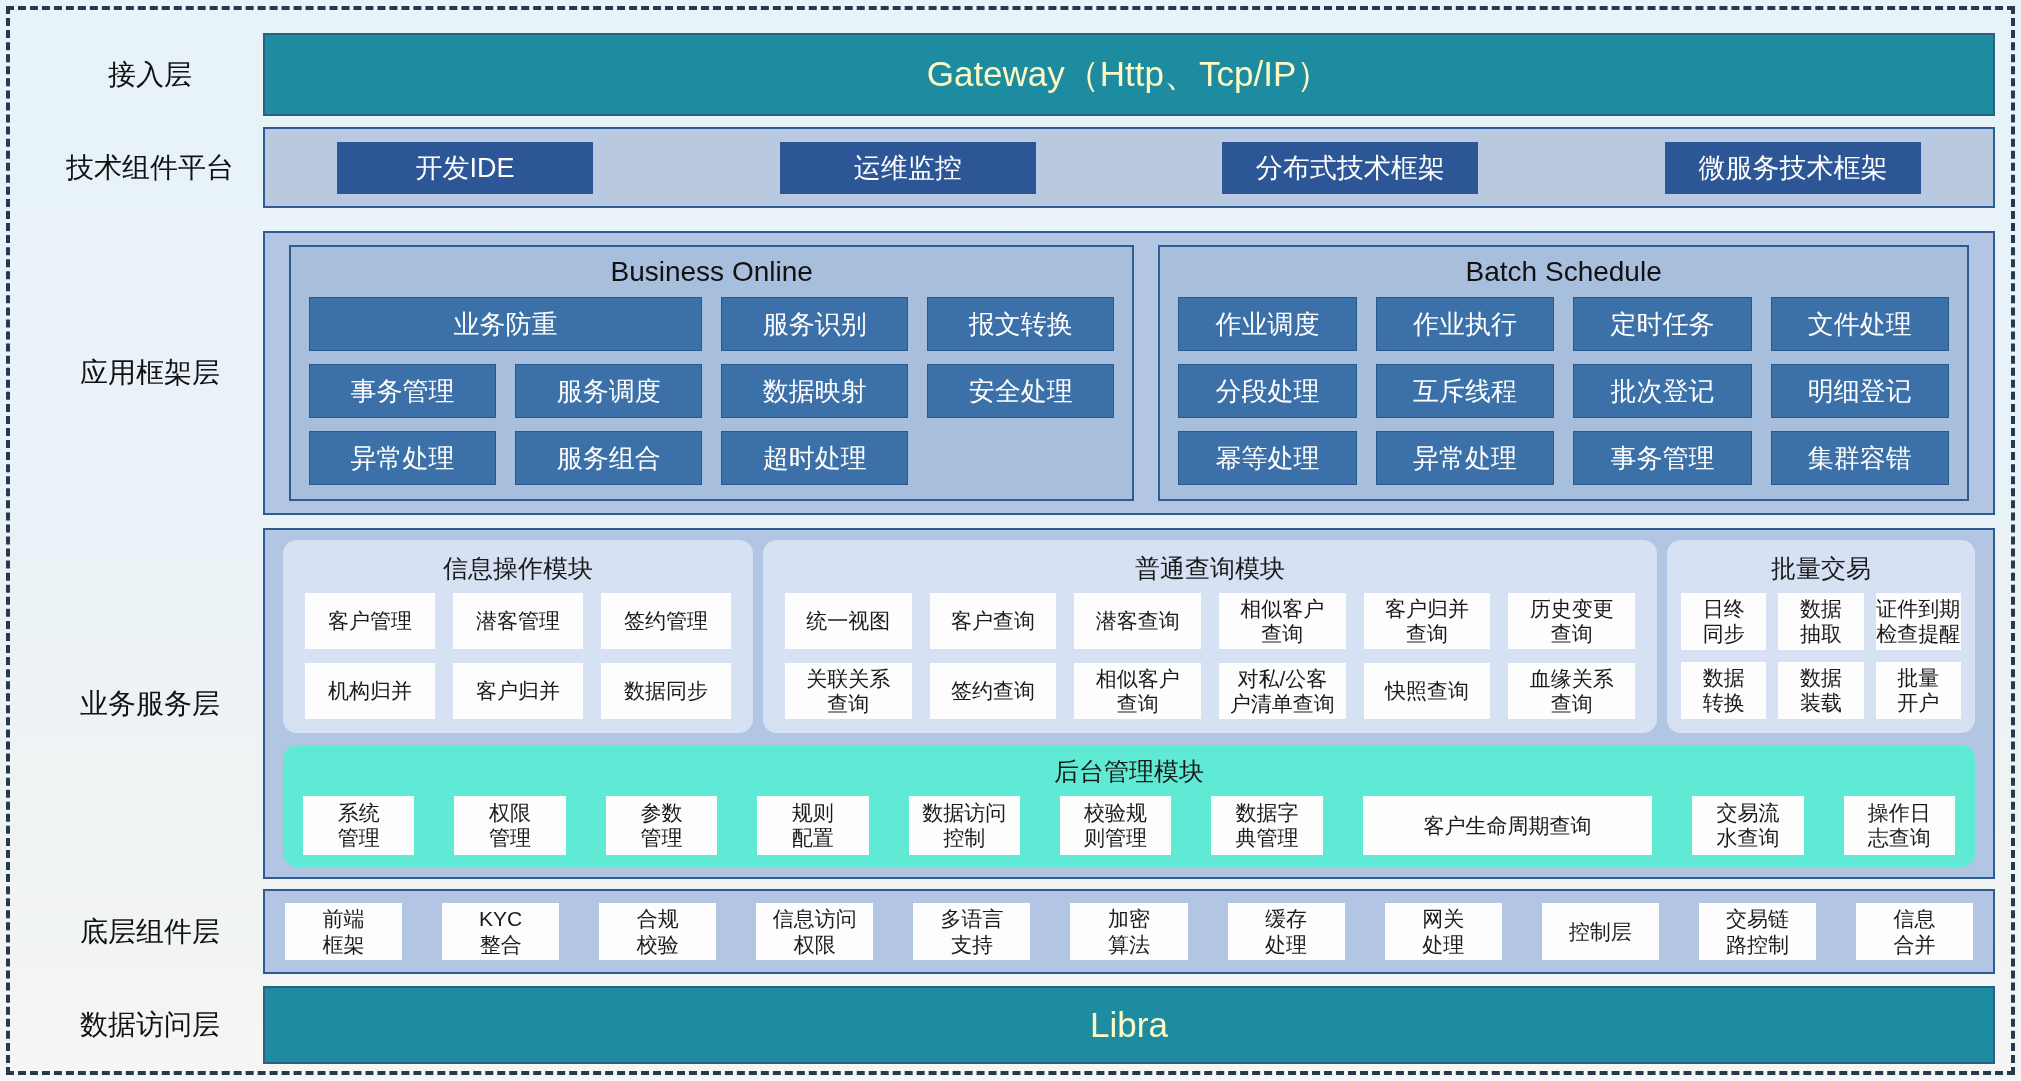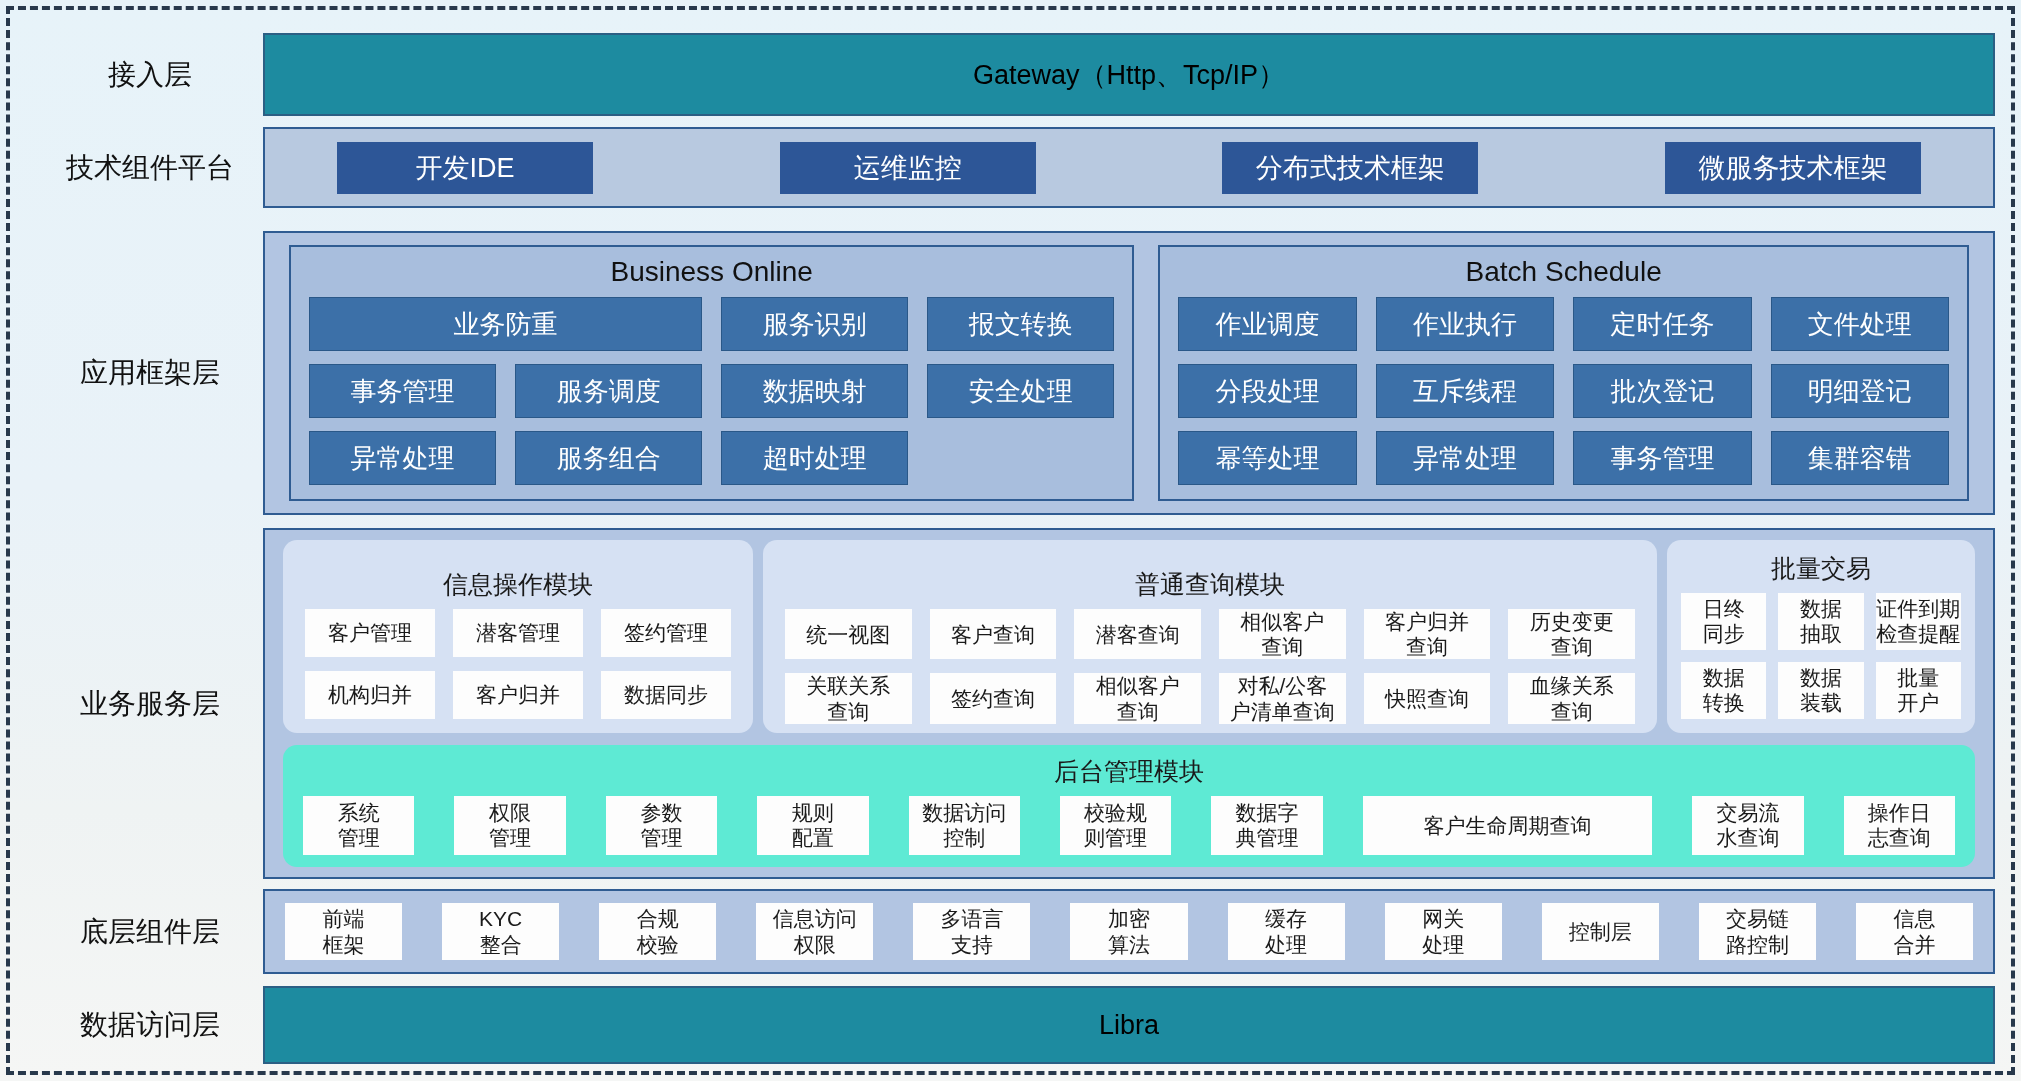--- a/index.html
+++ b/index.html
@@ -26,21 +26,21 @@
   #lbl-tech{top:127px;height:81px;}
   #lbl-app{top:231px;height:284px;}
   #lbl-biz{top:528px;height:351px;}
   #lbl-base{top:889px;height:85px;}
   #lbl-data{top:986px;height:78px;}
   
   .band{position:absolute;left:263px;width:1732px;box-sizing:border-box;}
   .teal-bar{
     background:#1D8BA0;border:2px solid #2B5F84;
     display:flex;align-items:center;justify-content:center;
-    color:#000000;font-size:27px;
+    color:#fef9c3;font-size:35px;
   }
   #access-bar{top:33px;height:83px;}
   #data-bar{top:986px;height:78px;}
   #tech-row{
     top:127px;height:81px;
     background:#B8C9E0;border:2px solid #2F5C92;
     display:flex;align-items:center;justify-content:space-between;
     padding:0 72px;
   }
   .tech-btn{
@@ -69,21 +69,21 @@
   }
   #biz-row{
     top:528px;height:351px;
     background:#B2C5E2;border:2px solid #2F5C92;
     display:flex;flex-direction:column;gap:12px;padding:10px 18px;
   }
   .modules{display:flex;gap:10px;flex:1.78;min-height:0;}
   .module{
     background:#D6E1F3;border-radius:14px;
     display:flex;flex-direction:column;
-    padding:20px 22px 14px;box-sizing:border-box;min-width:0;
+    padding:4px 22px 14px;box-sizing:border-box;min-width:0;
   }
   .module:nth-child(1){flex:0 0 470px;}
   .module:nth-child(2){flex:1;}
   .module:nth-child(3){flex:0 0 308px;padding:4px 14px 14px;}
   .module-title{text-align:center;font-size:25px;padding:8px 0 8px;}
   .module-grid{flex:1;display:grid;gap:14px 18px;}
   .module:nth-child(3) .module-grid{gap:12px;}
   .white-cell{
     background:#FDFDFD;
     display:flex;align-items:center;justify-content:center;

